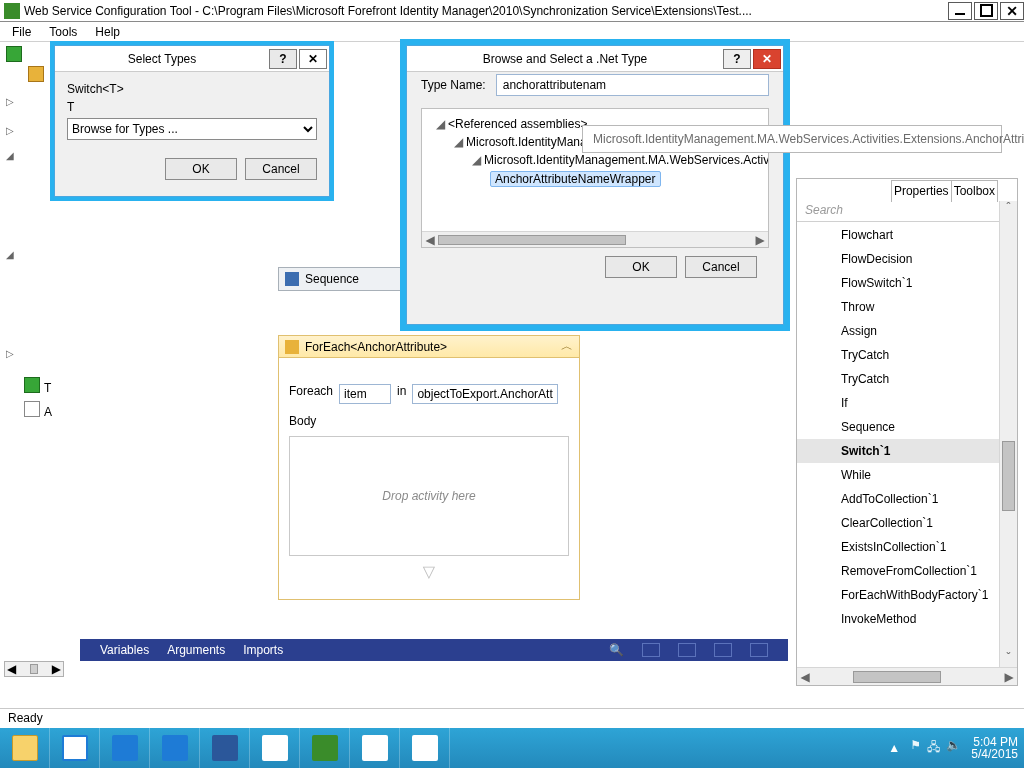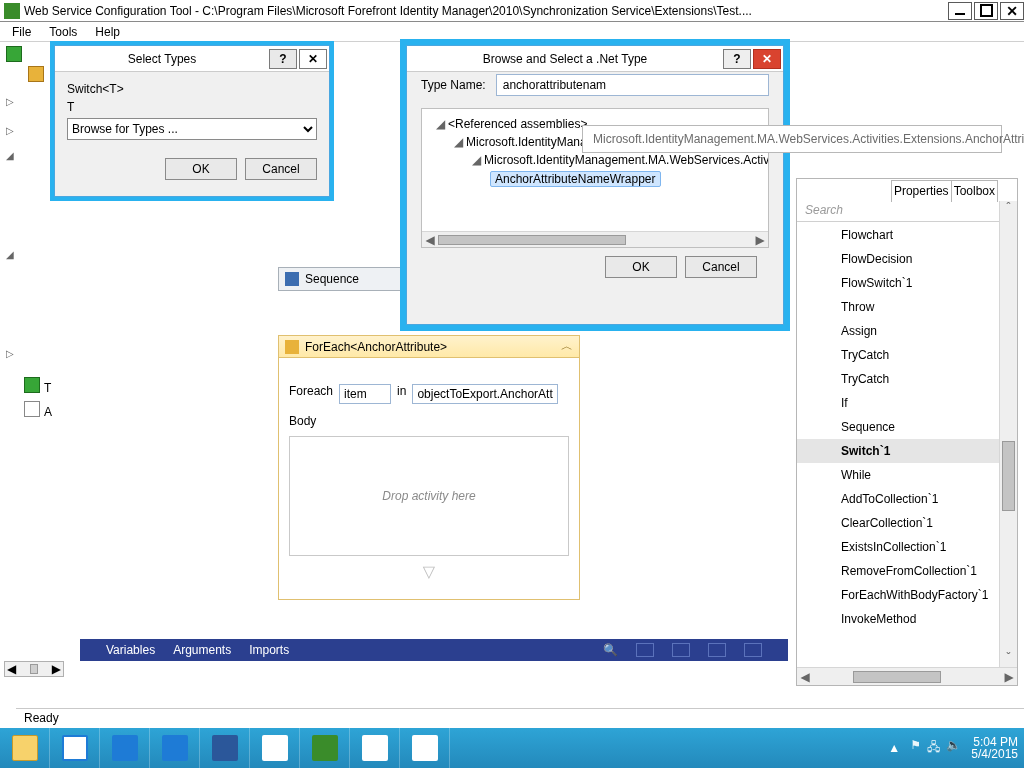--- a/index.html
+++ b/index.html
@@ -34,21 +34,21 @@
   .foreach .fe-head .sicon { width:14px; height:14px; background:#e8b23a; margin-right:6px;}
   .foreach .fe-head .chev { margin-left:auto; color:#8a6b1c;}
   .foreach .fe-body { background:#fff; padding:10px 10px 14px 10px;}
   .fe-row { display:flex; align-items:flex-start; gap:6px; margin-bottom:10px;margin-top:16px;}
   .fe-row input { height:20px; border:1px solid #9db6d4; padding:0 4px; background:#fff;}
   .fe-row input.item { width:52px;}
   .fe-row input.long { width:146px;}
   .droparea { height:120px; border:1px solid #c9c9c9; color:#8a8a8a; font-style:italic; display:flex; align-items:center; justify-content:center; background:#fff;}
   .downchev { text-align:center; color:#bfbfbf; font-size:16px; padding:6px 0 4px;}
   
-  .varbar { position:absolute; left:80px; top:639px; right:236px; height:22px; background:#2b3f8f; color:#fff; display:flex; align-items:center; padding:0 26px; gap:18px;}
+  .varbar { position:absolute; left:80px; top:639px; right:236px; height:22px; background:#2b3f8f; color:#fff; display:flex; align-items:center; padding:0 20px; gap:18px;}
   .varbar .spacer { flex:1;}
   .varbar .tool { width:18px; height:14px; border:1px solid #5b72bb; background:#2b3f8f; display:inline-block;}
   .hscroll { position:absolute; left:4px; top:661px; width:60px; height:16px; border:1px solid #b0b0b0; display:flex; align-items:center; justify-content:space-between; padding:0 2px; background:#f0f0f0;}
   .hscroll .thumb { width:8px; height:10px; background:#cfcfcf; border:1px solid #9a9a9a;}
   
   .rpanel { position:absolute; right:6px; top:178px; width:222px; bottom:82px; border:1px solid #b6b6b6; background:#fff;}
   .rtabs { position:absolute; right:6px; top:180px; height:22px; display:flex;}
   .rtab { padding:3px 2px; border:1px solid #b6b6b6; border-bottom:none; background:#fff; margin-left:-1px;}
   .rtab.front { background:#fff; position:relative; z-index:2;}
   .rsearch { height:22px; border-bottom:1px solid #d0d0d0; padding:3px 8px; color:#9a9a9a; font-style:italic; margin-top:21px;}
@@ -88,21 +88,21 @@
   .tind1{padding-left:10px;} .tind2{padding-left:28px;} .tind3{padding-left:46px;} .tind4{padding-left:64px;}
   .texp{display:inline-block;width:10px;color:#666;margin-right:2px;}
   .tsel{background:#cfe6ff;border:1px solid #7fb6ef;border-radius:2px;padding:0 4px;display:inline-block;}
   .treebox .hscrollbar{position:absolute;left:0;right:0;bottom:0;height:16px;background:#efefef;border-top:1px solid #d6d6d6;display:flex;align-items:center;}
   .treebox .hscrollbar .btn{width:16px;text-align:center;color:#666;}
   .treebox .hscrollbar .track{flex:1;position:relative;height:10px;}
   .treebox .hscrollbar .thumb{position:absolute;left:0;width:60%;top:0;bottom:0;background:#c4c4c4;border:1px solid #9a9a9a;}
   
   .tooltip { position:absolute; left:582px; top:125px; width:420px; padding:6px 10px; background:#fff; border:1px solid #b8b8b8; color:#6b6b6b; z-index:50;}
   
-  .statusbar { position:absolute; left:0; right:0; bottom:40px; height:20px; background:#fff; border-top:1px solid #c9c9c9; padding:2px 8px; color:#000;margin-left:16px;}
+  .statusbar { position:absolute; left:0; right:0; bottom:40px; height:20px; background:#fff; border-top:1px solid #c9c9c9; padding:2px 8px; color:#000;}
   
   .taskbar { position:absolute; left:0; right:0; bottom:0; height:40px; background:linear-gradient(#2ea4d6,#2389bb); display:flex; align-items:center;}
   .taskbar .tb-app { width:50px; height:40px; border-right:1px solid rgba(255,255,255,.25); display:flex; align-items:center; justify-content:center;}
   .taskbar .tb-app .ic { width:26px; height:26px; border-radius:2px;}
   .tb-right { margin-left:auto; display:flex; align-items:center; color:#fff; padding-right:6px; gap:10px;}
   .tb-right .sys { font-size:11px; line-height:12px; text-align:right;}
   .tb-right .tray { display:flex; gap:6px;}
   .tb-right .tray span{opacity:.9;}
   .folder-ic{background:#f7d26b;border:1px solid #c79a2a;}
   .ie-ic{background:#fff;border:2px solid #1e7bd6;border-radius:50%;}

